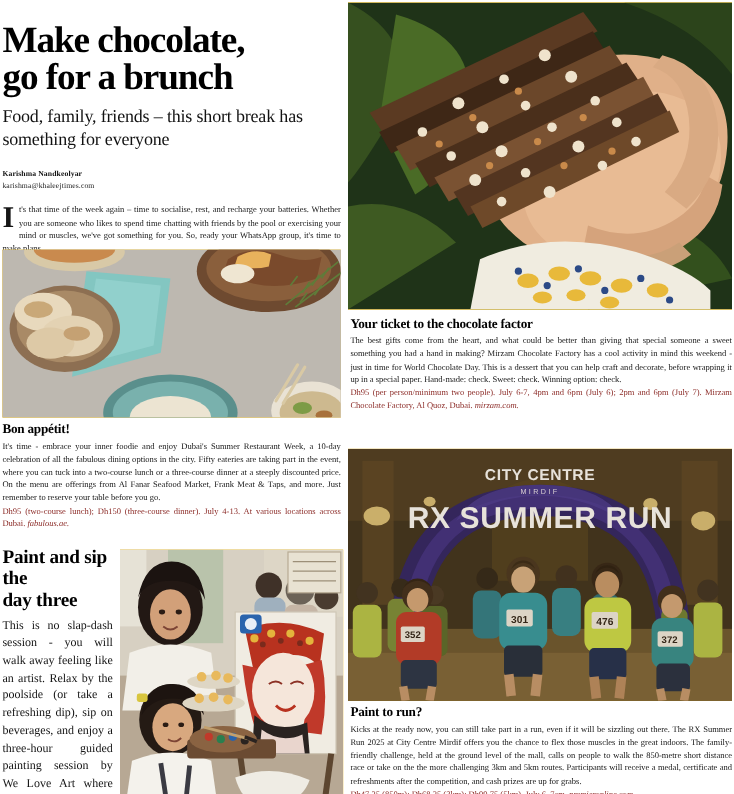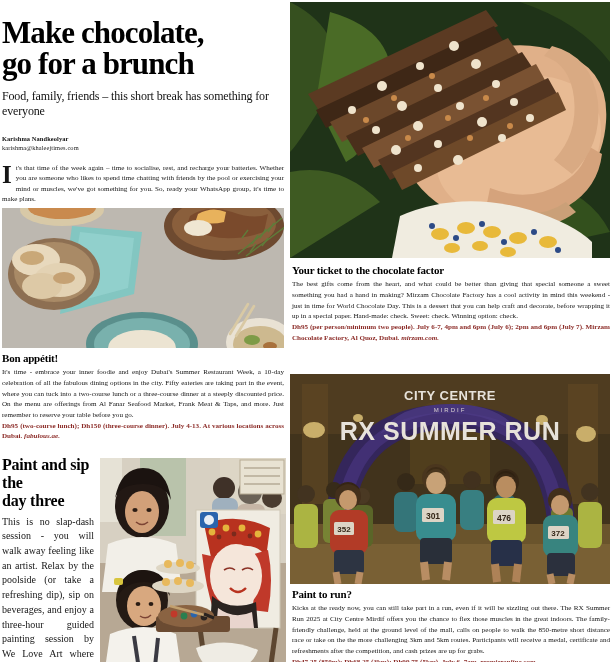--- a/index.html
+++ b/index.html
@@ -21,21 +21,21 @@
     font-weight:bold;
     font-size:31px;
     line-height:0.99;
     letter-spacing:-0.9px;
     margin:2px 0 0 0;
     padding:0 4px 0 2px;
     color:#000;
   }
   .standfirst{
     font-family:"Liberation Serif", serif;
-    font-size:12px;
+    font-size:15px;
     line-height:1.22;
     margin:10px 0 0 0;
     padding:0 6px 0 2px;
     color:#111;
     letter-spacing:-0.15px;
   }
   .byline{
     margin:16px 0 0 2px;
     font-family:"Liberation Serif", serif;
     font-weight:bold;
@@ -80,21 +80,21 @@
     letter-spacing:-0.2px;
   }
   .body-text{
     font-size:7.1px;
     line-height:1.5;
     text-align:justify;
     color:#151515;
     margin:0;
   }
   .detail-line{
-    font-weight:bold;
+    font-weight:normal;
     font-size:7.1px;
     line-height:1.5;
     text-align:justify;
     color:#8c2c28;
     margin:0;
   }
   .detail-line i{font-style:italic;}
 
   
   .narrow-col{

